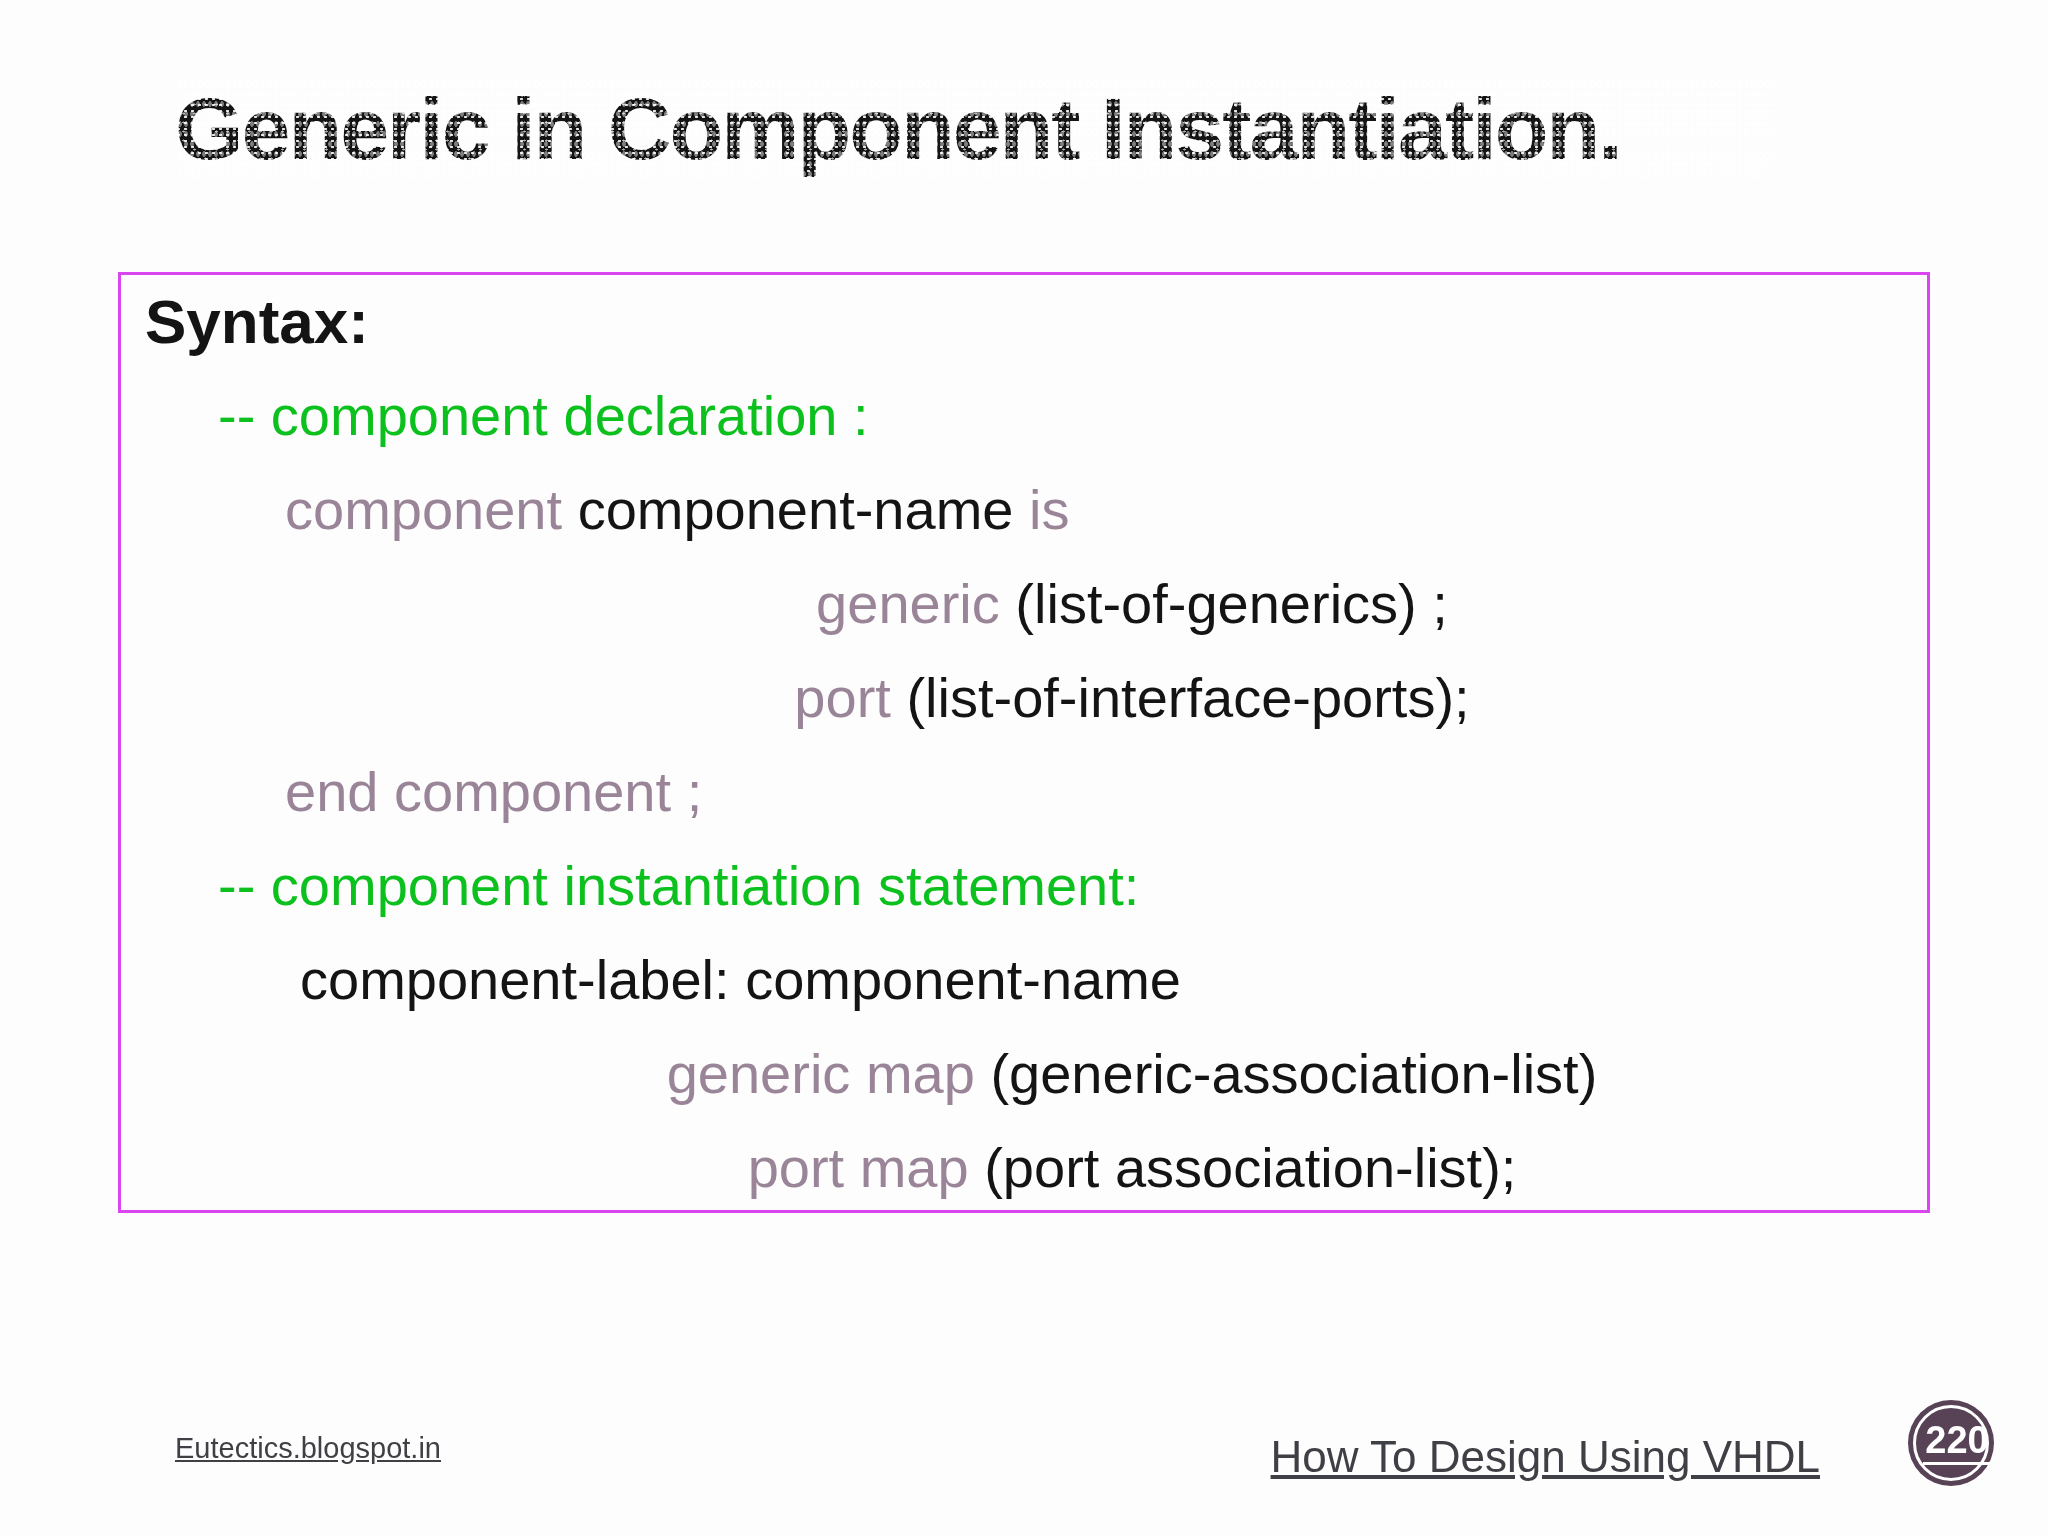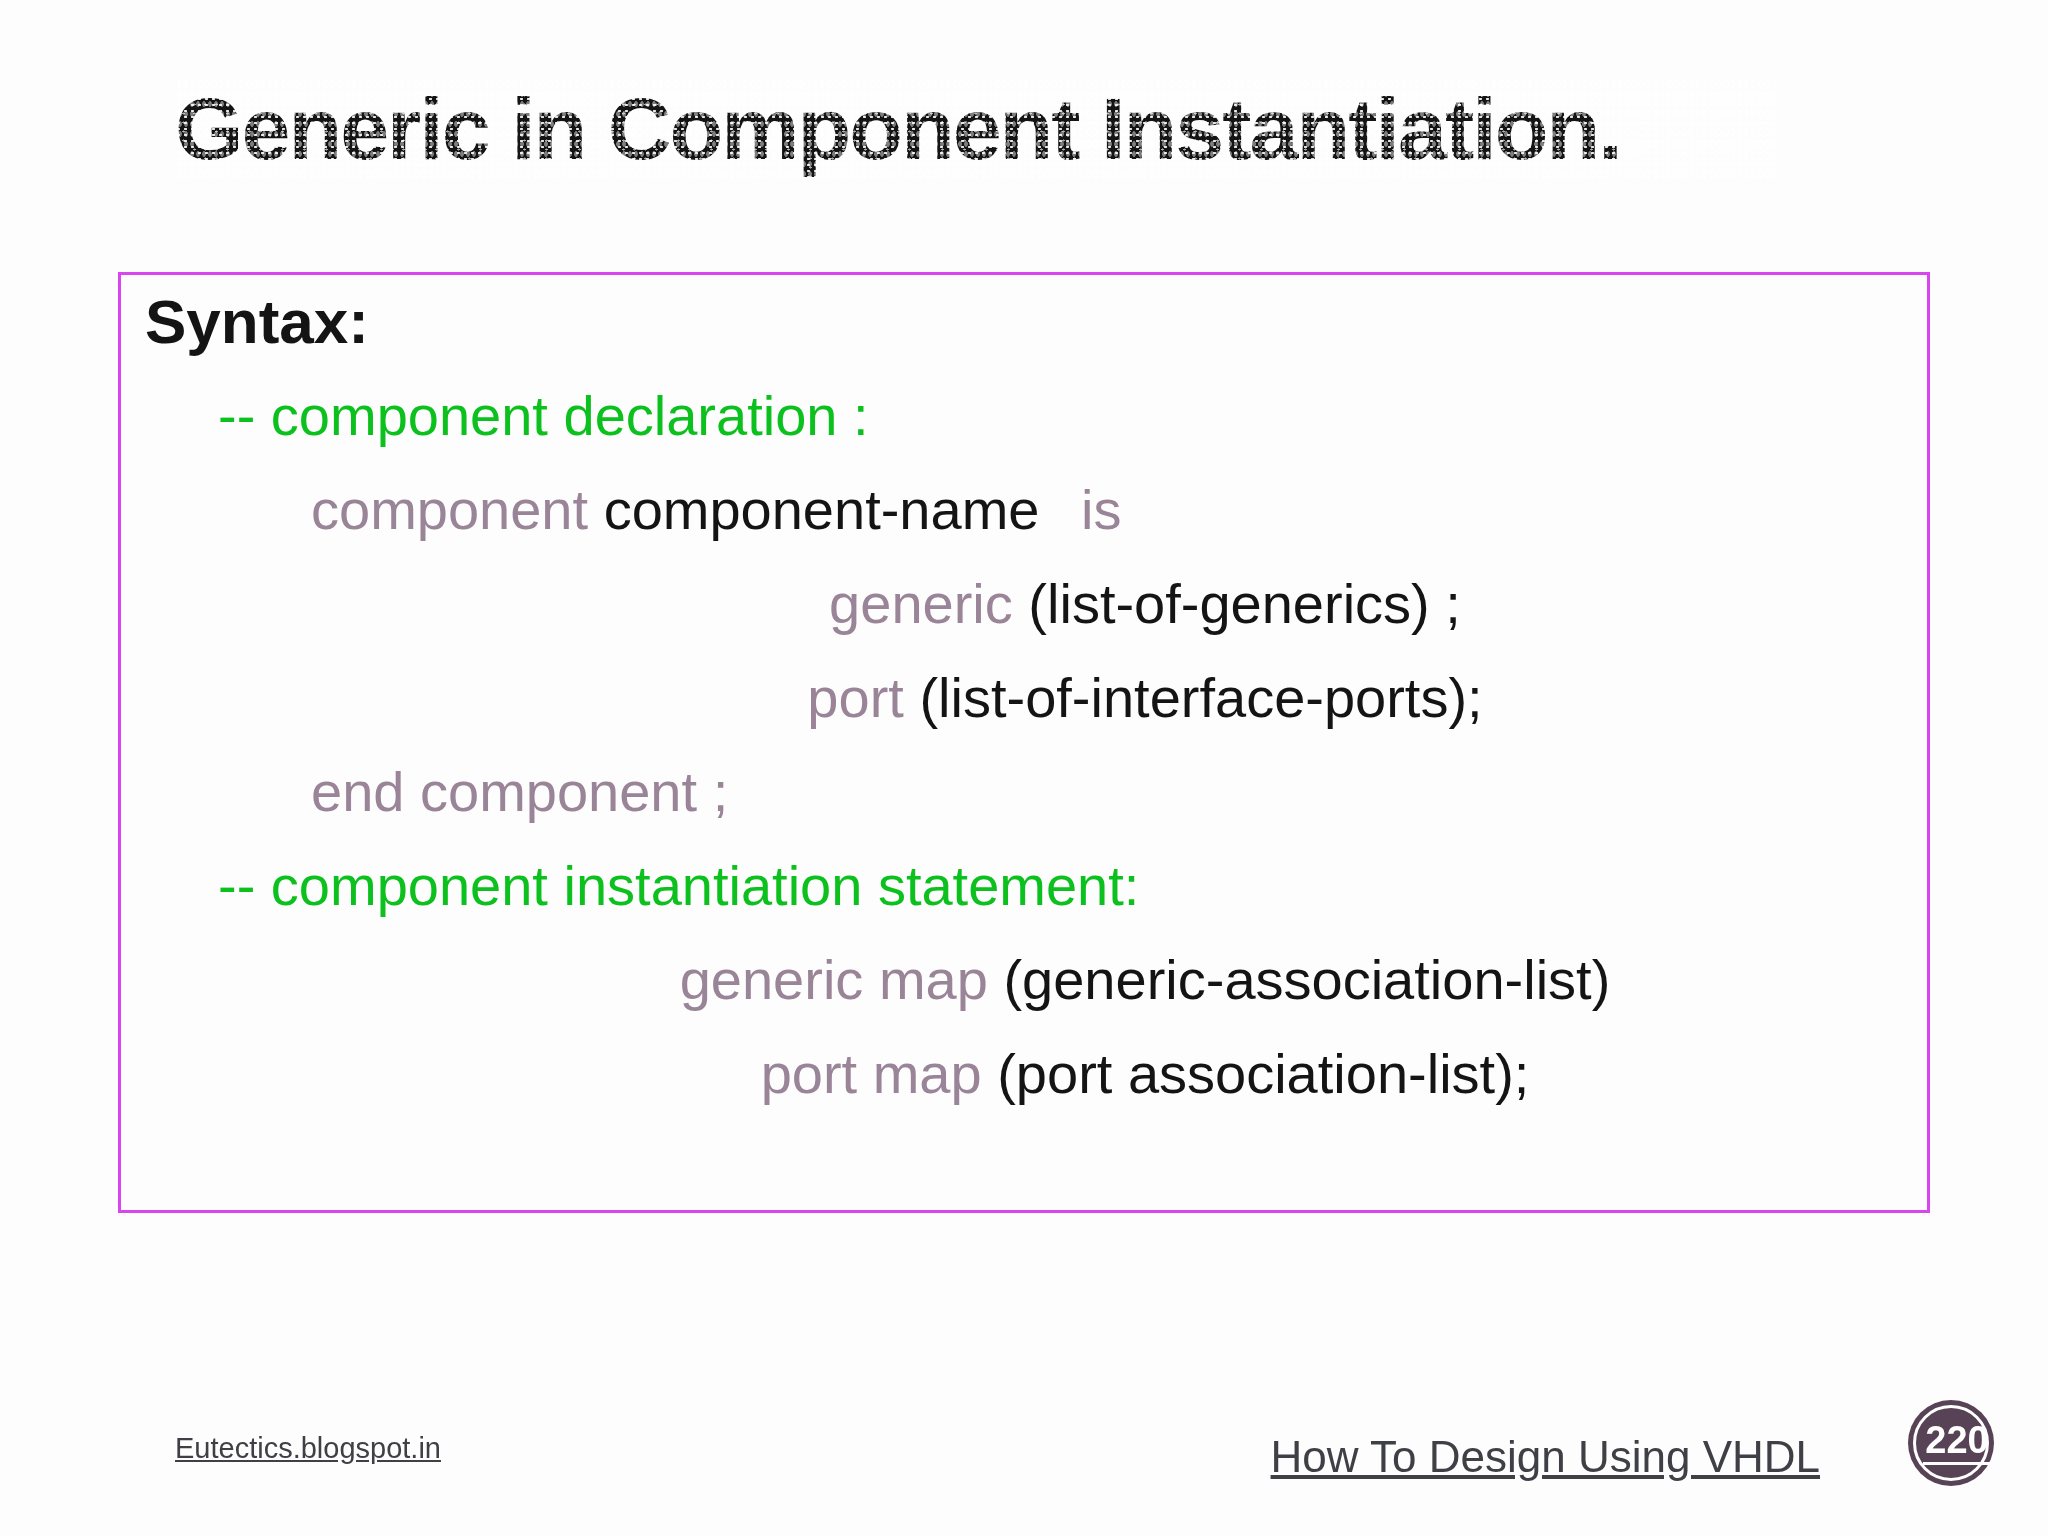--- a/index.html
+++ b/index.html
@@ -69,21 +69,21 @@
     height:94px;
     line-height:94px;
     font-size:56px;
     white-space:pre;
   }
   .sline[data-indent="1"]{padding-left:97px;}
   .sline[data-indent="2"]{padding-left:164px;}
   .sline[data-indent="2b"]{padding-left:179px;}
   .sline[data-indent="3"]{padding-left:216px;text-align:center;}
   .seg-green{color:var(--green);}
-  .seg-mauve{color:var(--mauve);margin-left:26px;}
+  .seg-mauve{color:var(--mauve);}
   .seg-dark{color:var(--dark);}
 
   
   .footer-left{
     position:absolute;
     left:175px;
     top:1432px;
     font-size:29px;
     color:var(--footer-gray);
     text-decoration:underline;
@@ -134,20 +134,21 @@
 
 <div class="syntax-box">
   <span class="syntax-heading">Syntax:</span>
   <div>
       <div class="sline" data-indent="1"><span class="seg seg-green">-- component declaration :</span></div>
       <div class="sline" data-indent="2"><span class="seg seg-mauve">component </span><span class="seg seg-dark">component-name </span><span class="seg seg-mauve">is</span></div>
       <div class="sline" data-indent="3"><span class="seg seg-mauve">generic </span><span class="seg seg-dark">(list-of-generics) ;</span></div>
       <div class="sline" data-indent="3"><span class="seg seg-mauve">port </span><span class="seg seg-dark">(list-of-interface-ports);</span></div>
       <div class="sline" data-indent="2"><span class="seg seg-mauve">end component ;</span></div>
       <div class="sline" data-indent="1"><span class="seg seg-green">-- component instantiation statement:</span></div>
+      <div class="sline" data-indent="2b"><span class="seg seg-dark">component-label: component-name</span></div>
       <div class="sline" data-indent="3"><span class="seg seg-mauve">generic map </span><span class="seg seg-dark">(generic-association-list)</span></div>
       <div class="sline" data-indent="3"><span class="seg seg-mauve">port map </span><span class="seg seg-dark">(port association-list);</span></div>
     </div>
 </div>
 
 <a class="footer-left">Eutectics.blogspot.in</a>
 
 <a class="footer-right">How To Design Using VHDL</a>
 
 <div class="page-badge">

